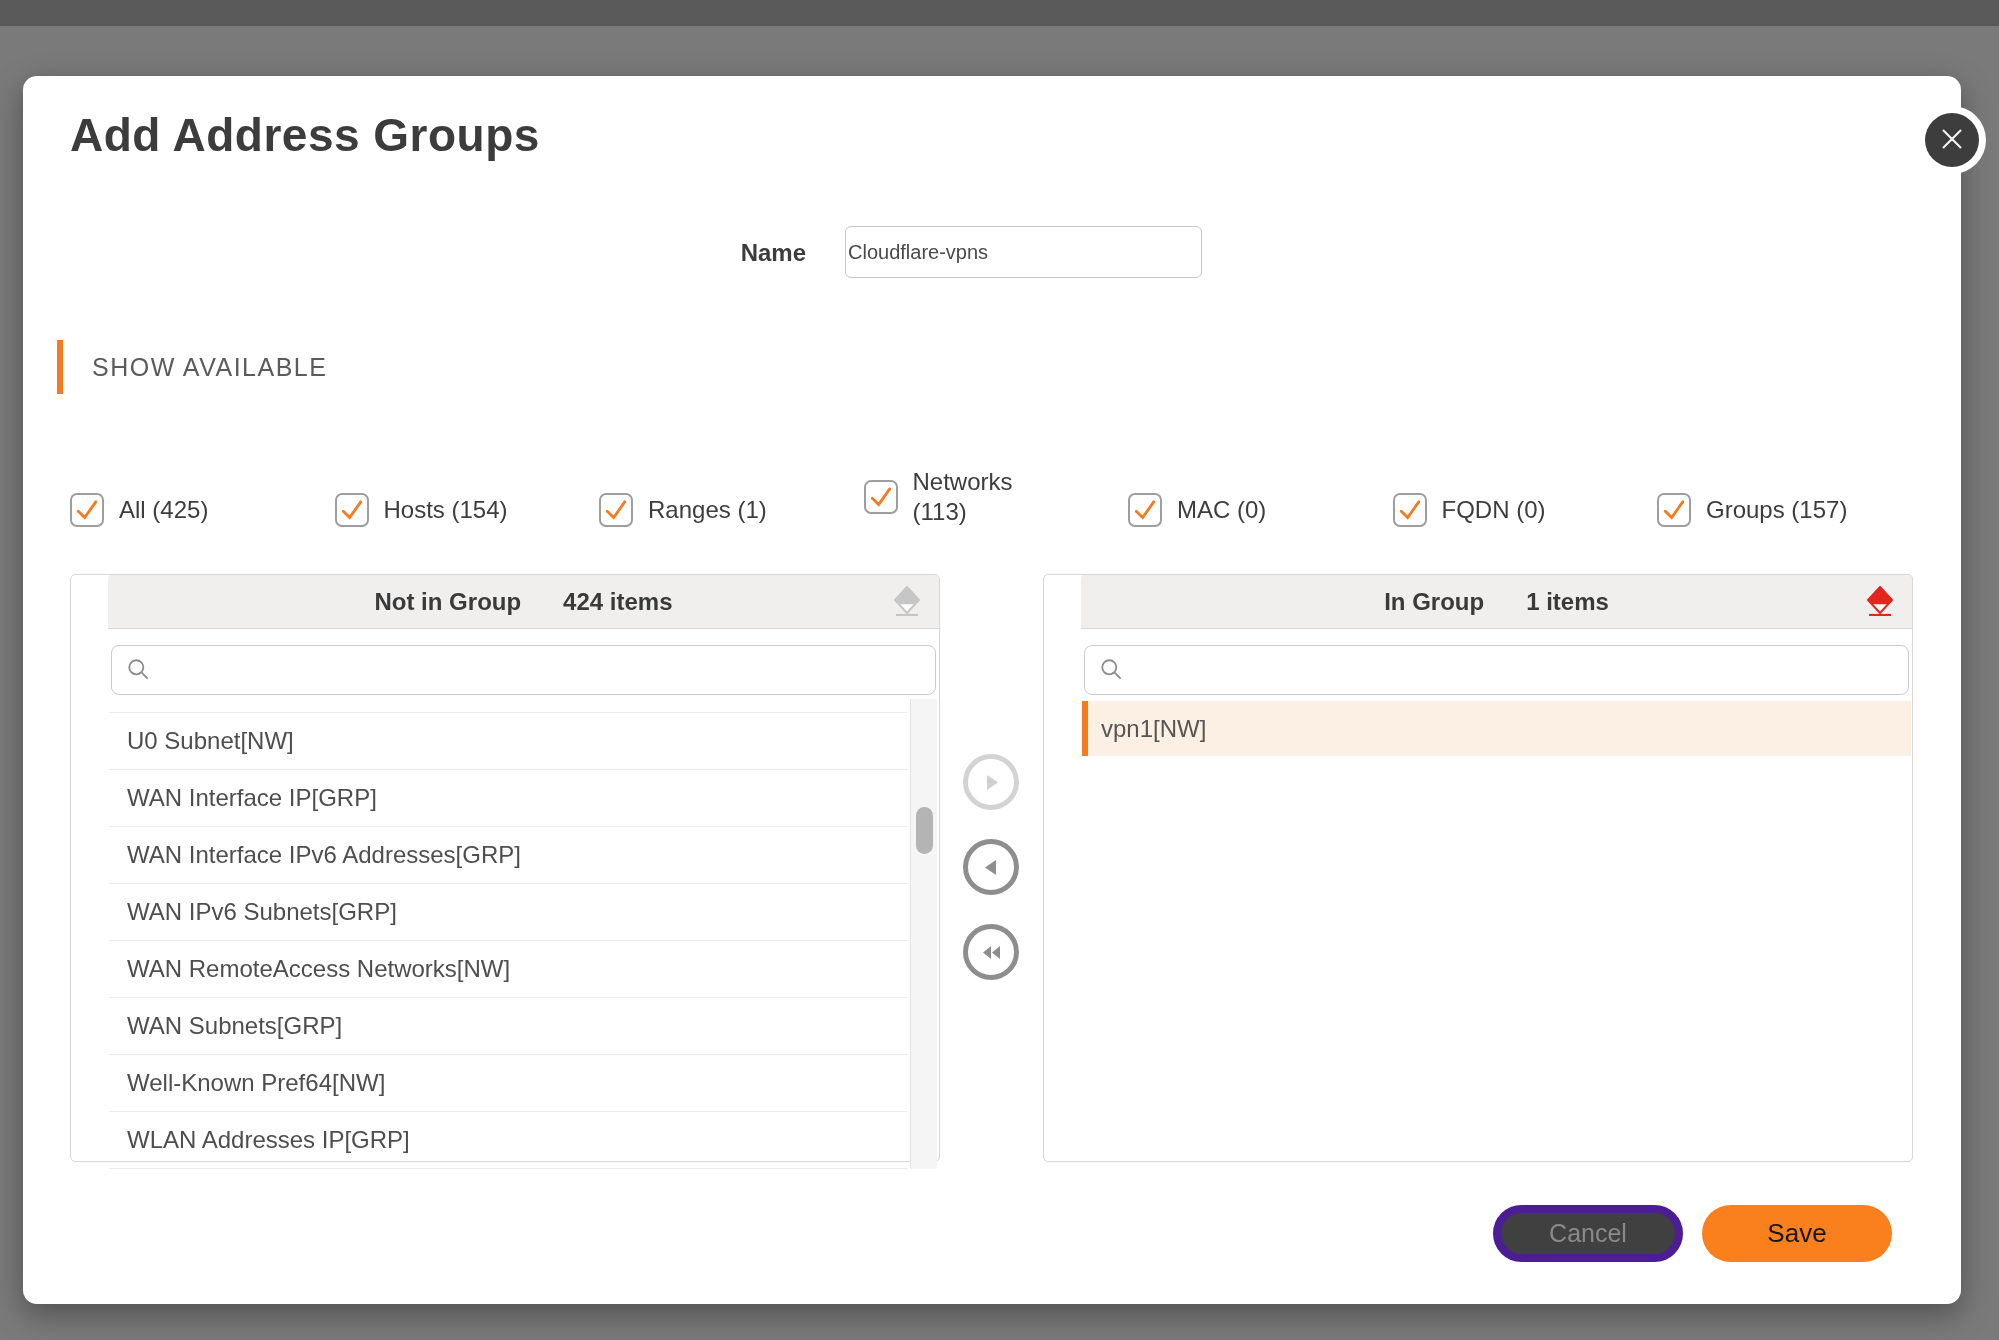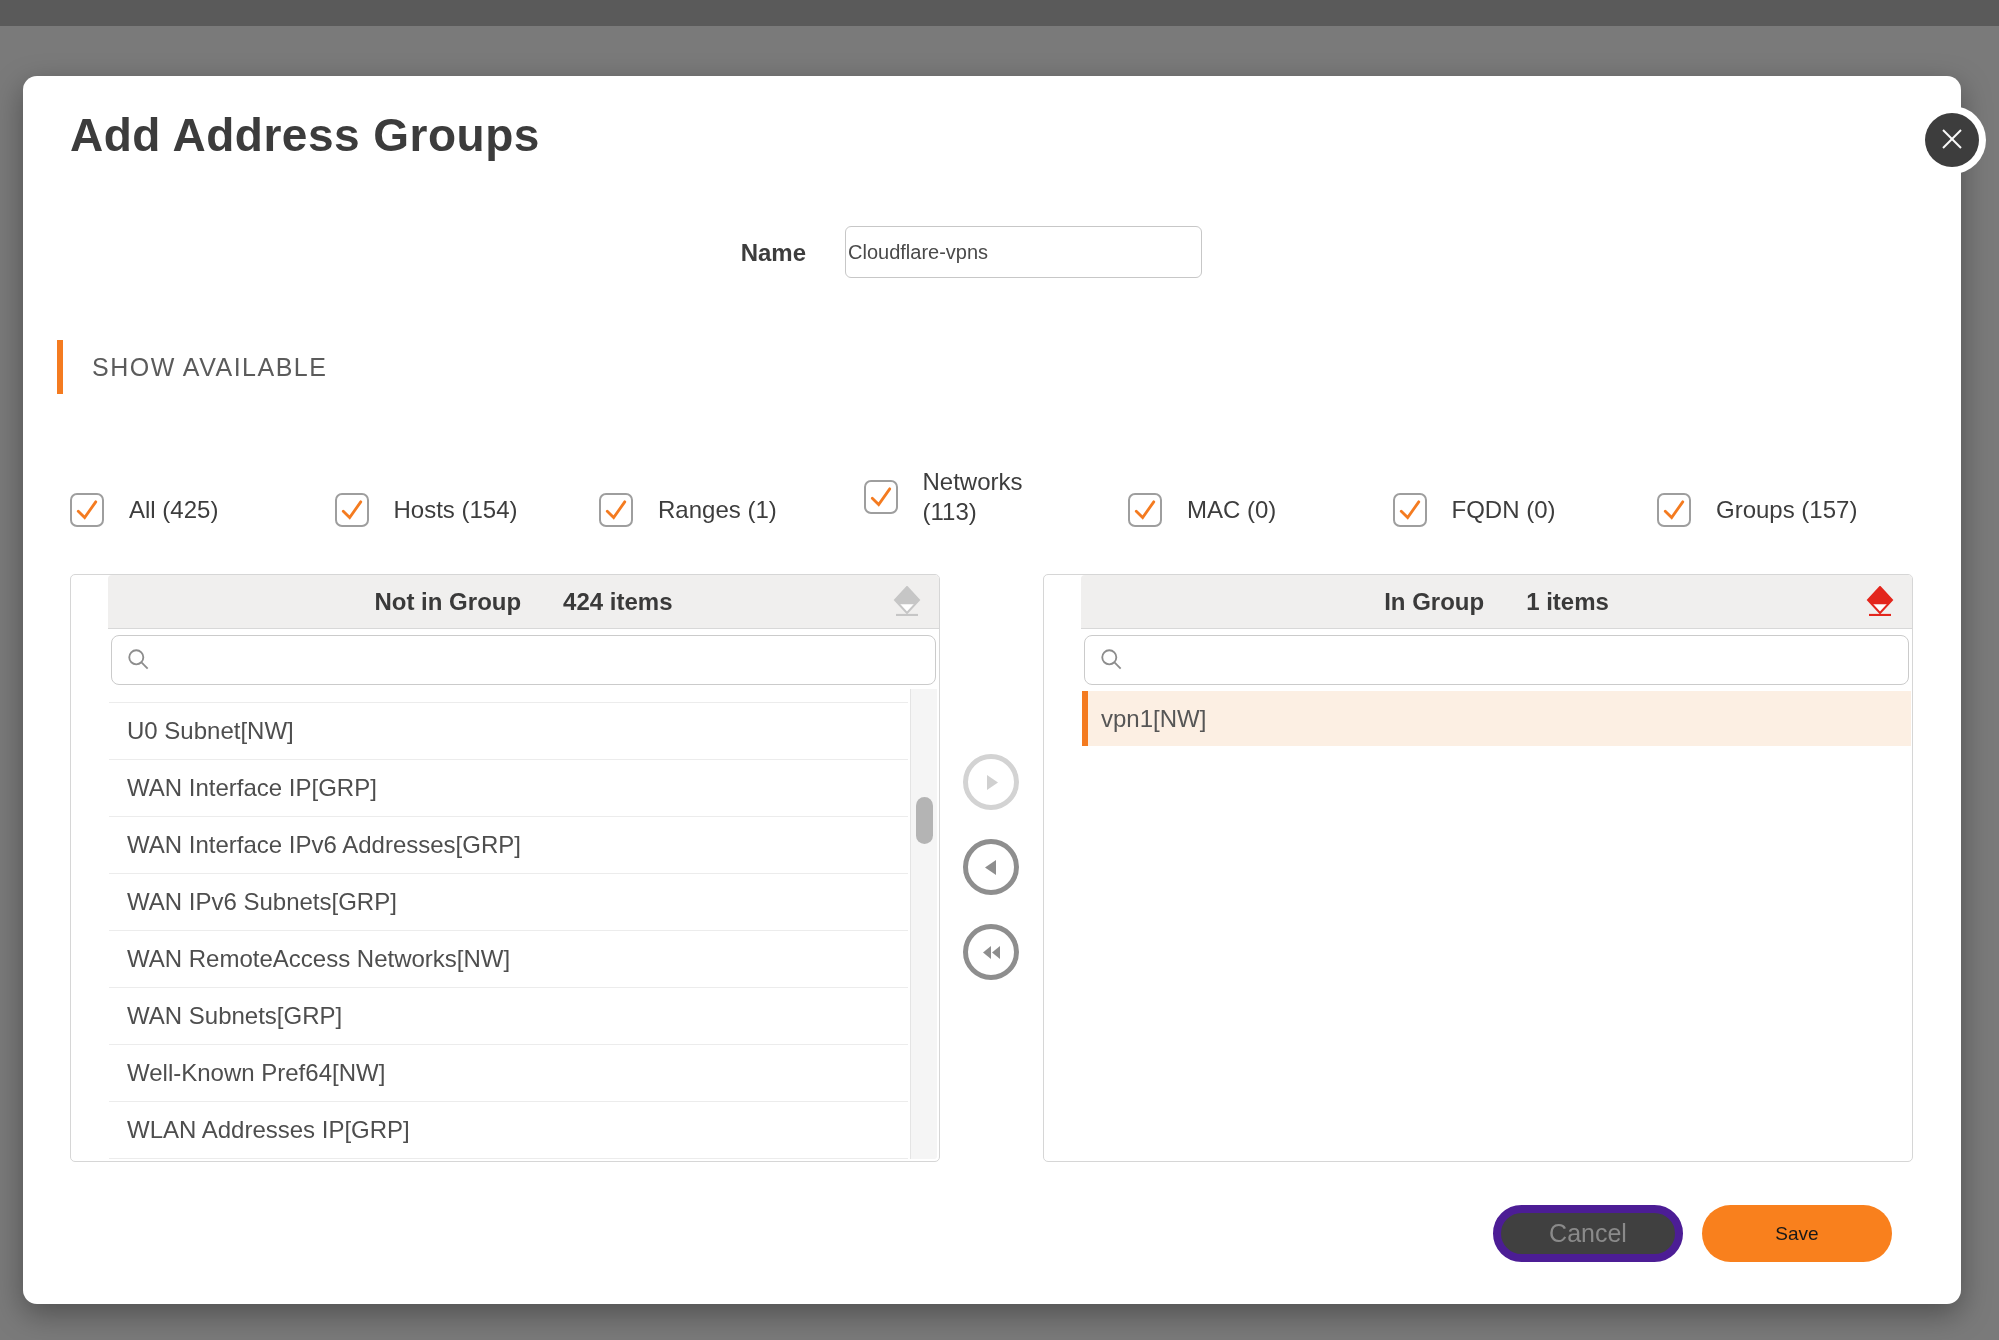--- a/index.html
+++ b/index.html
@@ -21,21 +21,21 @@
                 font-size:24px; font-weight:700; color:#3d3d3d; }
   .name-input { position:absolute; left:822px; top:150px; width:357px; height:52px;
                 border:1px solid #c7c7c7; border-radius:6px; font-size:20px; color:#4a4a4a;
                 padding:0 2px; font-family:inherit; outline:none; }
 
   .section-hdr { position:absolute; left:34px; top:264px; display:flex; align-items:center; gap:29px; }
   .section-bar { width:6px; height:54px; background:#f47b20; }
   .section-txt { font-size:25px; color:#5b5b5b; letter-spacing:1.5px; }
 
   .filters { position:absolute; left:47px; top:391px; right:40px; display:flex; align-items:flex-end; }
-  .filter-item { flex:0 0 264.5px; display:flex; align-items:center; gap:25px; }
+  .filter-item { flex:0 0 264.5px; display:flex; align-items:center; gap:15px; }
   .filter-item:last-child { flex:0 0 auto; }
   .checkbox { width:34px; height:34px; border:2px solid #9e9e9e; border-radius:7px;
               background:#fff; display:flex; align-items:center; justify-content:center;
               cursor:pointer; flex:0 0 34px; }
   .checkbox svg { display:none; }
   .filter-item.checked .checkbox svg { display:block; }
   .filter-label { font-size:24px; color:#3d3d3d; line-height:30px; }
   .filter-item.wrap .filter-label { max-width:118px; }
 
   .panel { position:absolute; top:498px; width:870px; height:588px; background:#fff;
@@ -44,21 +44,21 @@
   .panel.right { left:1020px; }
   .panel-header { position:relative; height:54px; background:#f0efee; border-bottom:1px solid #d8d8d8;
                   border-radius:4px 4px 0 0; display:flex; align-items:center; justify-content:center; }
   .ph-title { font-size:24px; font-weight:700; color:#3a3a3a; }
   .ph-count { margin-left:42px; font-size:24px; font-weight:700; color:#3a3a3a; }
   .eraser-btn { position:absolute; right:16px; top:11px; width:32px; height:32px; background:none;
                 border:none; cursor:pointer; padding:0; }
   .eraser-btn.inactive { color:#c6c6c6; }
   .eraser-btn.active   { color:#e3261d; }
 
-  .panel-body { position:relative; height:532px; }
+  .panel-body { position:relative; height:532px;margin-top:10px; }
   .search-box { position:absolute; left:3px; right:3px; top:6px; height:50px; background:#fff;
                 border:1px solid #cbcbcb; border-radius:8px; display:flex; align-items:center;
                 padding-left:14px; gap:10px; }
   .search-box input { border:none; outline:none; flex:1; font-size:24px; color:#4a4a4a;
                       font-family:inherit; background:transparent; height:100%; }
 
   .list { position:absolute; left:1px; right:31px; top:60px; bottom:0; overflow:hidden; }
   .list::before { content:""; display:block; height:13px; border-bottom:1px solid #ececec; }
   .list-row { height:57px; border-bottom:1px solid #ececec; display:flex; align-items:center;
               padding-left:18px; font-size:24px; color:#4e4e4e; cursor:pointer;
@@ -79,21 +79,21 @@
           display:flex; align-items:center; justify-content:center; cursor:pointer; padding:0; }
   .tbtn.disabled { border-color:#d3d3d3; }
   .tbtn svg polygon { fill:#8e8e8e; }
   .tbtn.disabled svg polygon { fill:#d0d0d0; }
 
   .btn-cancel { position:absolute; left:1470px; top:1129px; width:190px; height:57px;
                 border-radius:29px; background:#404040; border:8px solid #4c1d95; color:#8a8a8a;
                 font-size:25px; font-family:inherit; cursor:pointer; }
   .btn-save { position:absolute; left:1679px; top:1129px; width:190px; height:57px;
               border-radius:29px; background:#f9801d; border:none; color:#181818;
-              font-size:19px; font-family:inherit; cursor:pointer; }
+              font-size:26px; font-family:inherit; cursor:pointer; }
 </style>
 </head>
 <body>
 
 <div class="screen">
   <div class="top-strip"></div>
 
   <div class="modal">
 
     <button class="close-btn">

